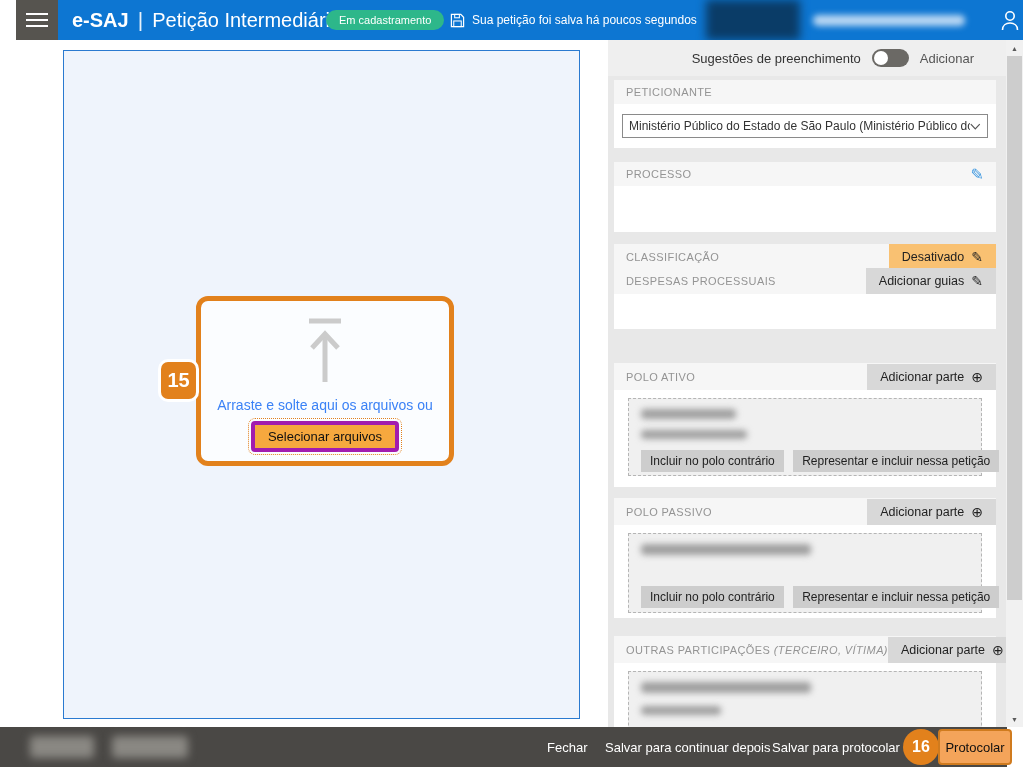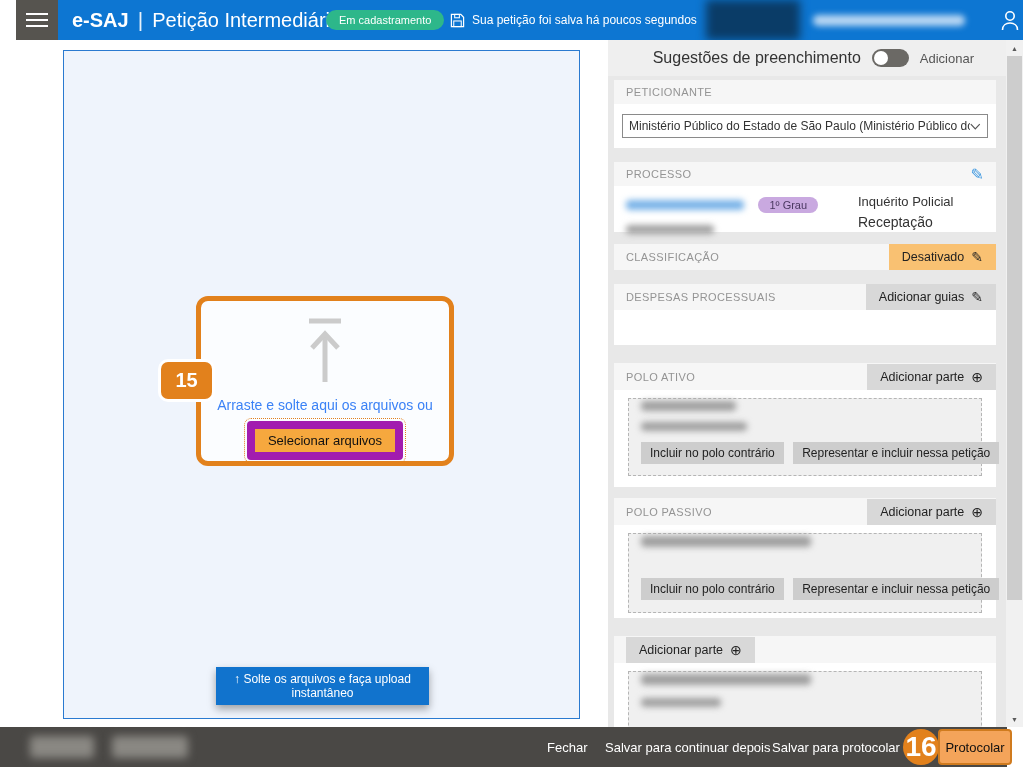--- a/index.html
+++ b/index.html
@@ -17,28 +17,28 @@
   .save-status{position:absolute;left:434px;top:0;height:40px;display:flex;align-items:center;gap:7px;color:#fff;font-size:12px;}
   .redact-navy{position:absolute;left:690px;top:0;width:94px;height:40px;background:#0a3c67;filter:blur(5px);}
   .redact-bluetext{position:absolute;left:797px;top:15px;width:152px;height:11px;background:#b9d7f3;border-radius:5px;filter:blur(3px);}
   .user-btn{position:absolute;left:982px;top:8px;width:26px;height:26px;cursor:pointer;}
 
   
   .left-panel{position:absolute;left:63px;top:50px;width:517px;height:669px;background:#eff4fc;border:1px solid #2a7ad0;box-sizing:border-box;}
   .dropzone{position:absolute;left:132px;top:245px;width:258px;height:170px;border:5px solid #e2811c;border-radius:12px;background:#fbfdff;box-sizing:border-box;display:flex;flex-direction:column;align-items:center;}
   .upload-ico{margin-top:16px;}
   .dz-hint{margin-top:12px;font-size:14px;color:#3b82f6;white-space:nowrap;}
-  .select-files{margin-top:8px;background:#f6a83e;border:8px solid #a21caf;border-radius:4px;outline:1px dotted #e2811c;outline-offset:2px;font-size:13px;color:#111;padding:4px 13px;cursor:pointer;font-family:"Liberation Sans",sans-serif;}
-  .step15{position:absolute;left:97px;top:311px;width:51px;height:37px;background:#e2811c;border-radius:7px;color:#fff;font-weight:bold;font-size:20px;display:flex;align-items:center;justify-content:center;box-shadow:0 0 0 3px #fff;}
+  .select-files{margin-top:8px;background:#f6a83e;border:4px solid #a21caf;border-radius:4px;outline:1px dotted #e2811c;outline-offset:2px;font-size:13px;color:#111;padding:4px 13px;cursor:pointer;font-family:"Liberation Sans",sans-serif;}
+  .step15{position:absolute;left:97px;top:311px;width:35px;height:37px;background:#e2811c;border-radius:7px;color:#fff;font-weight:bold;font-size:20px;display:flex;align-items:center;justify-content:center;box-shadow:0 0 0 3px #fff;}
   .instant{position:absolute;left:152px;top:616px;width:213px;height:38px;background:#1173cd;border:none;color:#fff;font-size:12px;display:flex;align-items:center;justify-content:center;box-shadow:0 4px 8px rgba(0,0,0,.35);cursor:pointer;font-family:"Liberation Sans",sans-serif;}
 
   
   .sidebar{position:absolute;left:608px;top:40px;width:398px;height:687px;background:#e8e8e8;overflow:hidden;}
   .toggle-row{position:absolute;top:0;left:0;width:100%;height:36px;background:#efefef;display:flex;justify-content:flex-end;align-items:center;gap:11px;padding-right:32px;box-sizing:border-box;}
-  .tg-label{font-size:16px;color:#333;}
+  .tg-label{font-size:13px;color:#333;}
   .toggle{width:37px;height:18px;border-radius:9px;background:#6b6965;position:relative;cursor:pointer;}
   .toggle .knob{position:absolute;left:2px;top:2px;width:14px;height:14px;border-radius:50%;background:#fff;}
   .tg-state{font-size:13px;color:#555;}
 
   .sec{position:absolute;left:6px;width:382px;background:#fff;box-sizing:border-box;}
   .sec-h{height:26px;background:#f6f6f6;display:flex;align-items:center;justify-content:space-between;padding-left:12px;box-sizing:border-box;}
   .sec-title{font-size:11px;color:#949494;letter-spacing:.4px;white-space:nowrap;}
   .sec-title .sub{font-style:italic;}
   .hdr-btn{height:26px;border:none;background:#d8d8d8;color:#222;font-size:12.5px;display:flex;align-items:center;gap:7px;padding:0 13px;cursor:pointer;font-family:"Liberation Sans",sans-serif;white-space:nowrap;}
   .hdr-btn .glyph{font-size:14px;}
@@ -54,27 +54,27 @@
   .sec-processo .sec-h{height:24px;}
   .proc-body{position:relative;padding:9px 12px;}
   .blob{display:inline-block;border-radius:4px;filter:blur(3px);vertical-align:middle;}
   .blob.link{width:118px;height:10px;background:#79b3e8;}
   .blob.gray1{width:88px;height:9px;background:#9f9f9f;margin-top:12px;}
   .grau-pill{display:inline-block;margin-left:10px;background:#c9a9e0;color:#4a3860;font-size:11px;padding:2px 11px;border-radius:10px;}
   .proc-right{position:absolute;left:244px;top:7px;font-size:13px;color:#333;line-height:1.45;}
   .proc-right .assunto{font-size:14px;}
 
   .sec-classificacao{top:204px;height:26px;}
-  .sec-despesas{top:244px;height:61px;}
+  .sec-despesas{top:228px;height:61px;}
   .sec-poloativo{top:323px;height:124px;}
   .sec-poloativo .sec-h,.sec-polopassivo .sec-h,.sec-outras .sec-h{height:27px;}
   .sec-polopassivo{top:458px;height:120px;}
   .sec-outras{top:596px;height:91px;}
 
-  .party-card{margin:8px 14px 10px 14px;background:#f0f0f0;border:1px dashed #b5b5b5;padding:2px 12px;box-sizing:border-box;}
+  .party-card{margin:8px 14px 10px 14px;background:#f0f0f0;border:1px dashed #b5b5b5;padding:10px 12px;box-sizing:border-box;}
   .card-a{height:78px;}
   .card-b{height:80px;}
   .card-c{height:70px;}
   .blob.name{display:block;width:95px;height:10px;background:#9f9f9f;}
   .blob.doc{display:block;width:106px;height:9px;background:#9f9f9f;margin-top:11px;}
   .blob.name-wide{display:block;width:170px;height:11px;background:#9f9f9f;}
   .blob.doc-short{display:block;width:80px;height:9px;background:#9f9f9f;margin-top:13px;}
   .party-actions{margin-top:11px;white-space:nowrap;}
   .party-actions.lower{margin-top:31px;}
   .pa-btn{display:inline-block;background:#cdcdcd;border:none;color:#222;font-size:12px;padding:4px 9px;margin-right:5px;cursor:pointer;font-family:"Liberation Sans",sans-serif;}
@@ -87,21 +87,21 @@
   .sb-thumb{position:absolute;left:1px;top:16px;width:15px;height:544px;background:#cdcdcd;cursor:pointer;}
 
   
   .footer{position:absolute;left:0;top:727px;width:1007px;height:40px;background:#4a4845;}
   .f-blob1{position:absolute;left:30px;top:9px;width:64px;height:22px;background:#8a8883;border-radius:4px;filter:blur(4px);}
   .f-blob2{position:absolute;left:112px;top:9px;width:76px;height:22px;background:#8a8883;border-radius:4px;filter:blur(4px);}
   .f-link{position:absolute;top:0;height:40px;display:flex;align-items:center;color:#fff;font-size:13px;cursor:pointer;white-space:nowrap;}
   .f-close{left:547px;}
   .f-savecont{left:605px;}
   .f-saveprot{left:772px;z-index:1;}
-  .step16{position:absolute;left:903px;top:2px;width:36px;height:36px;background:#e2811c;border-radius:18px;color:#fff;font-weight:bold;font-size:28px;display:flex;align-items:center;justify-content:center;z-index:2;}
+  .step16{position:absolute;left:903px;top:2px;width:36px;height:36px;background:#e2811c;border-radius:18px;color:#fff;font-weight:bold;font-size:16px;display:flex;align-items:center;justify-content:center;z-index:2;}
   .protocol-btn{position:absolute;left:938px;top:2px;width:74px;height:36px;background:#f4a45a;border:2px solid #d07b1e;border-radius:4px;color:#111;font-size:13px;display:flex;align-items:center;justify-content:center;z-index:3;cursor:pointer;box-sizing:border-box;font-family:"Liberation Sans",sans-serif;}
 </style>
 </head>
 <body>
 
 <div id="app">
 
   <div class="topbar">
     <div class="hamburger">
       <i></i>
@@ -136,21 +136,20 @@
     <div class="dropzone">
       <svg class="upload-ico" width="40" height="68" viewBox="0 0 40 68">
           <line x1="4" y1="4" x2="36" y2="4" stroke="#cbcbcb" stroke-width="5"></line>
           <line x1="20" y1="17" x2="20" y2="65" stroke="#cbcbcb" stroke-width="5"></line>
           <polyline points="7,31 20,17 33,31" fill="none" stroke="#cbcbcb" stroke-width="5"></polyline>
         </svg>
       <div class="dz-hint">Arraste e solte aqui os arquivos ou</div>
       <button class="select-files">Selecionar arquivos</button>
     </div>
     <div class="step15">15</div>
-    <button class="instant">↑ Solte os arquivos e faça upload instantâneo</button>
   </div>
 
   <div class="sidebar">
 
     <div class="toggle-row">
       <span class="tg-label">Sugestões de preenchimento</span>
       <span class="toggle">
           <span class="knob"></span>
         </span>
       <span class="tg-state">Adicionar</span>
@@ -165,31 +164,20 @@
         <svg width="13" height="9" viewBox="0 0 13 9">
             <polyline points="1,1.5 6.5,7.5 12,1.5" fill="none" stroke="#555" stroke-width="1.4"></polyline>
           </svg>
       </div>
     </div>
 
     <div class="sec sec-processo">
       <div class="sec-h">
         <span class="sec-title">PROCESSO</span>
         <button class="edit-pencil"><span>✎</span></button>
-      </div>
-      <div class="proc-body">
-        <div>
-          <span class="blob link"></span>
-          <span class="grau-pill">1º Grau</span>
-        </div>
-        <span class="blob gray1"></span>
-        <div class="proc-right">
-          <div>Inquérito Policial</div>
-          <div class="assunto">Receptação</div>
-        </div>
       </div>
     </div>
 
     <div class="sec sec-classificacao">
       <div class="sec-h">
         <span class="sec-title">CLASSIFICAÇÃO</span>
         <button class="hdr-btn orange">
           <span>Desativado</span>
           <span class="glyph">✎</span>
         </button>
@@ -236,20 +224,24 @@
         <span class="blob name-wide"></span>
         <div class="party-actions lower">
           <button class="pa-btn">Incluir no polo contrário</button>
           <button class="pa-btn">Representar e incluir nessa petição</button>
         </div>
       </div>
     </div>
 
     <div class="sec sec-outras">
       <div class="sec-h">
+        <span class="sec-title">
+          <span>OUTRAS PARTICIPAÇÕES</span>
+          <span class="sub">(TERCEIRO, VÍTIMA)</span>
+        </span>
         <button class="hdr-btn">
           <span>Adicionar parte</span>
           <span class="glyph">⊕</span>
         </button>
       </div>
       <div class="party-card card-c">
         <span class="blob name-wide"></span>
         <span class="blob doc-short"></span>
       </div>
     </div>

